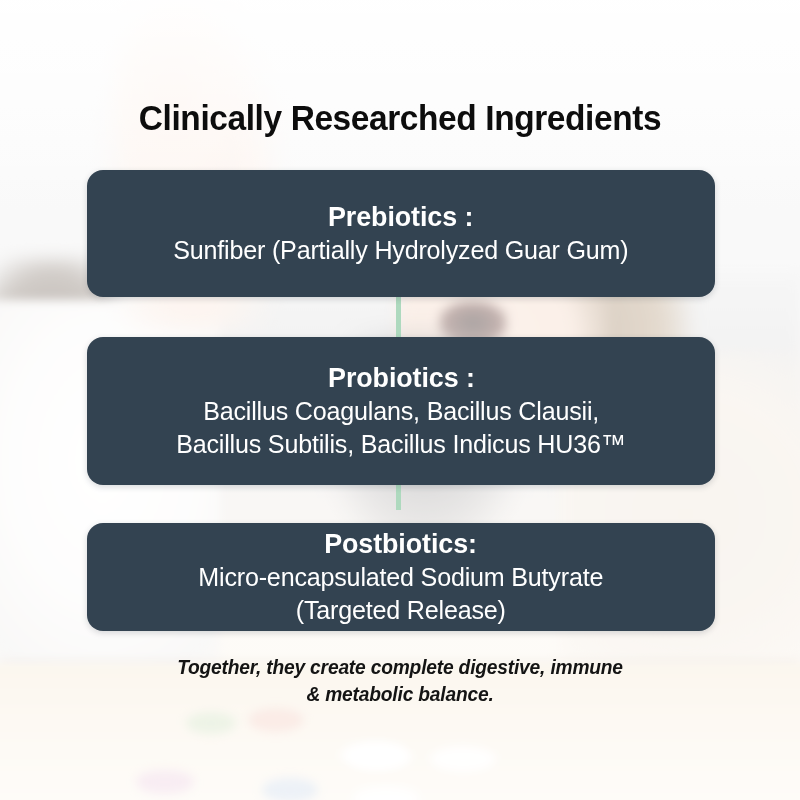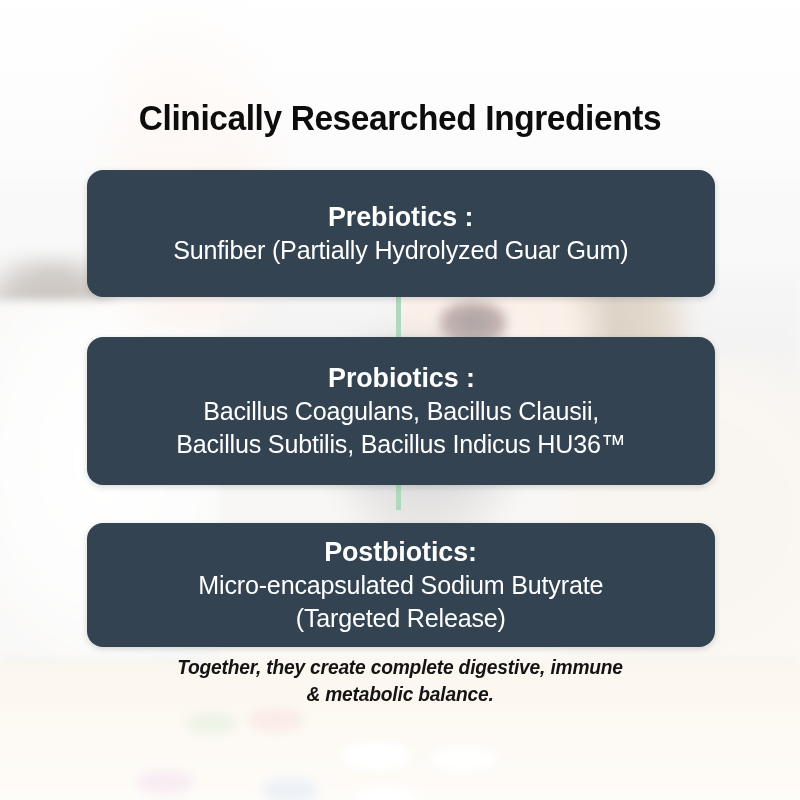--- a/index.html
+++ b/index.html
@@ -192,21 +192,21 @@
     text-align: center;
     box-sizing: border-box;
     display: flex;
     flex-direction: column;
     align-items: center;
     justify-content: center;
     box-shadow: 0 2px 6px rgba(40,50,60,.18);
   }
   .card--prebiotics  { height: 127px; margin-bottom: 40px; }
   .card--probiotics  { height: 148px; margin-bottom: 38px; }
-  .card--postbiotics { height: 124px; }
+  .card--postbiotics { height: 108px; }
 
   .card-heading {
     font-size: 28px;
     line-height: 34px;
     font-weight: 700;
     letter-spacing: -0.1px;
     font-family: "Liberation Sans Narrow", "Liberation Sans", "DejaVu Sans Condensed", sans-serif;
     transform: scaleX(0.96);
     color: #ffffff;
     margin: 0;

